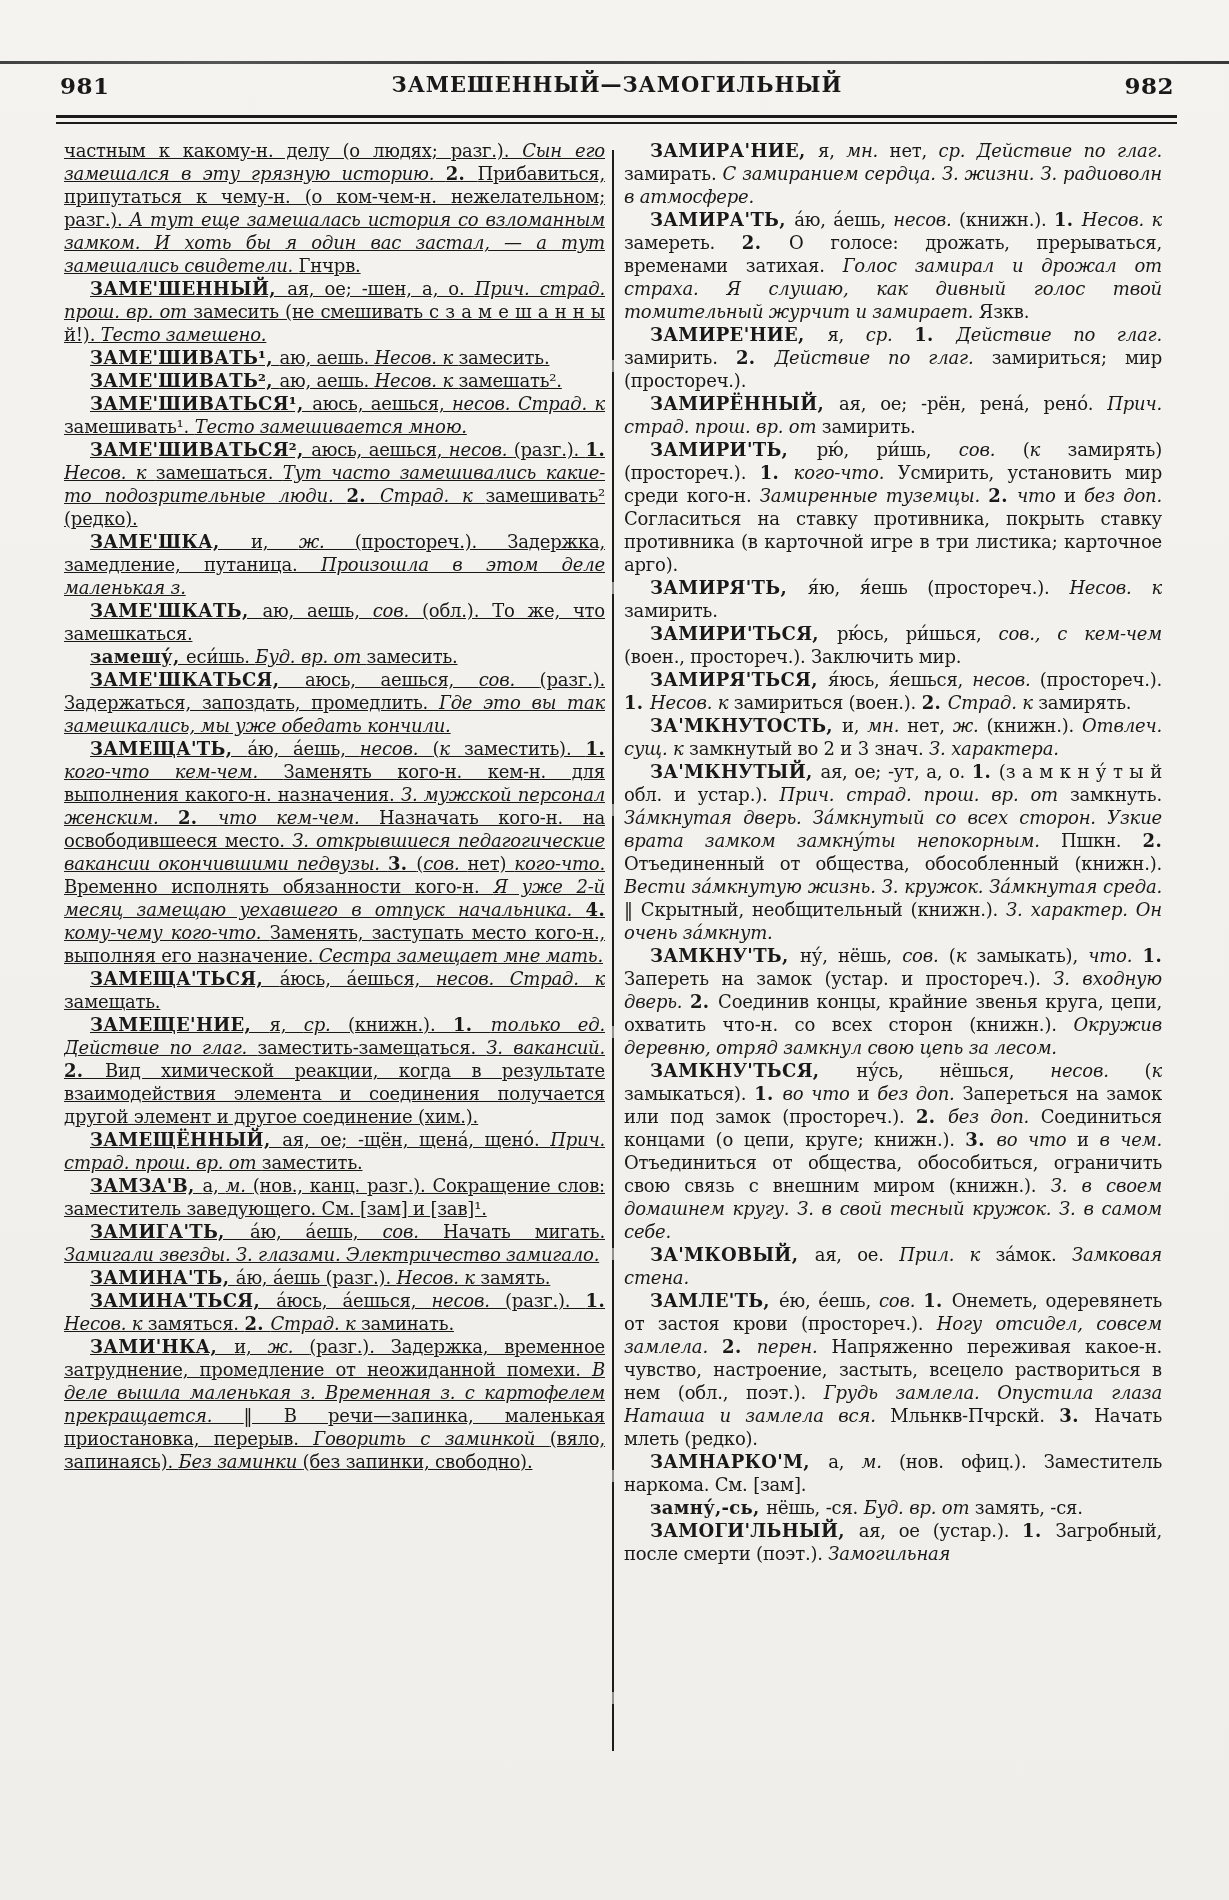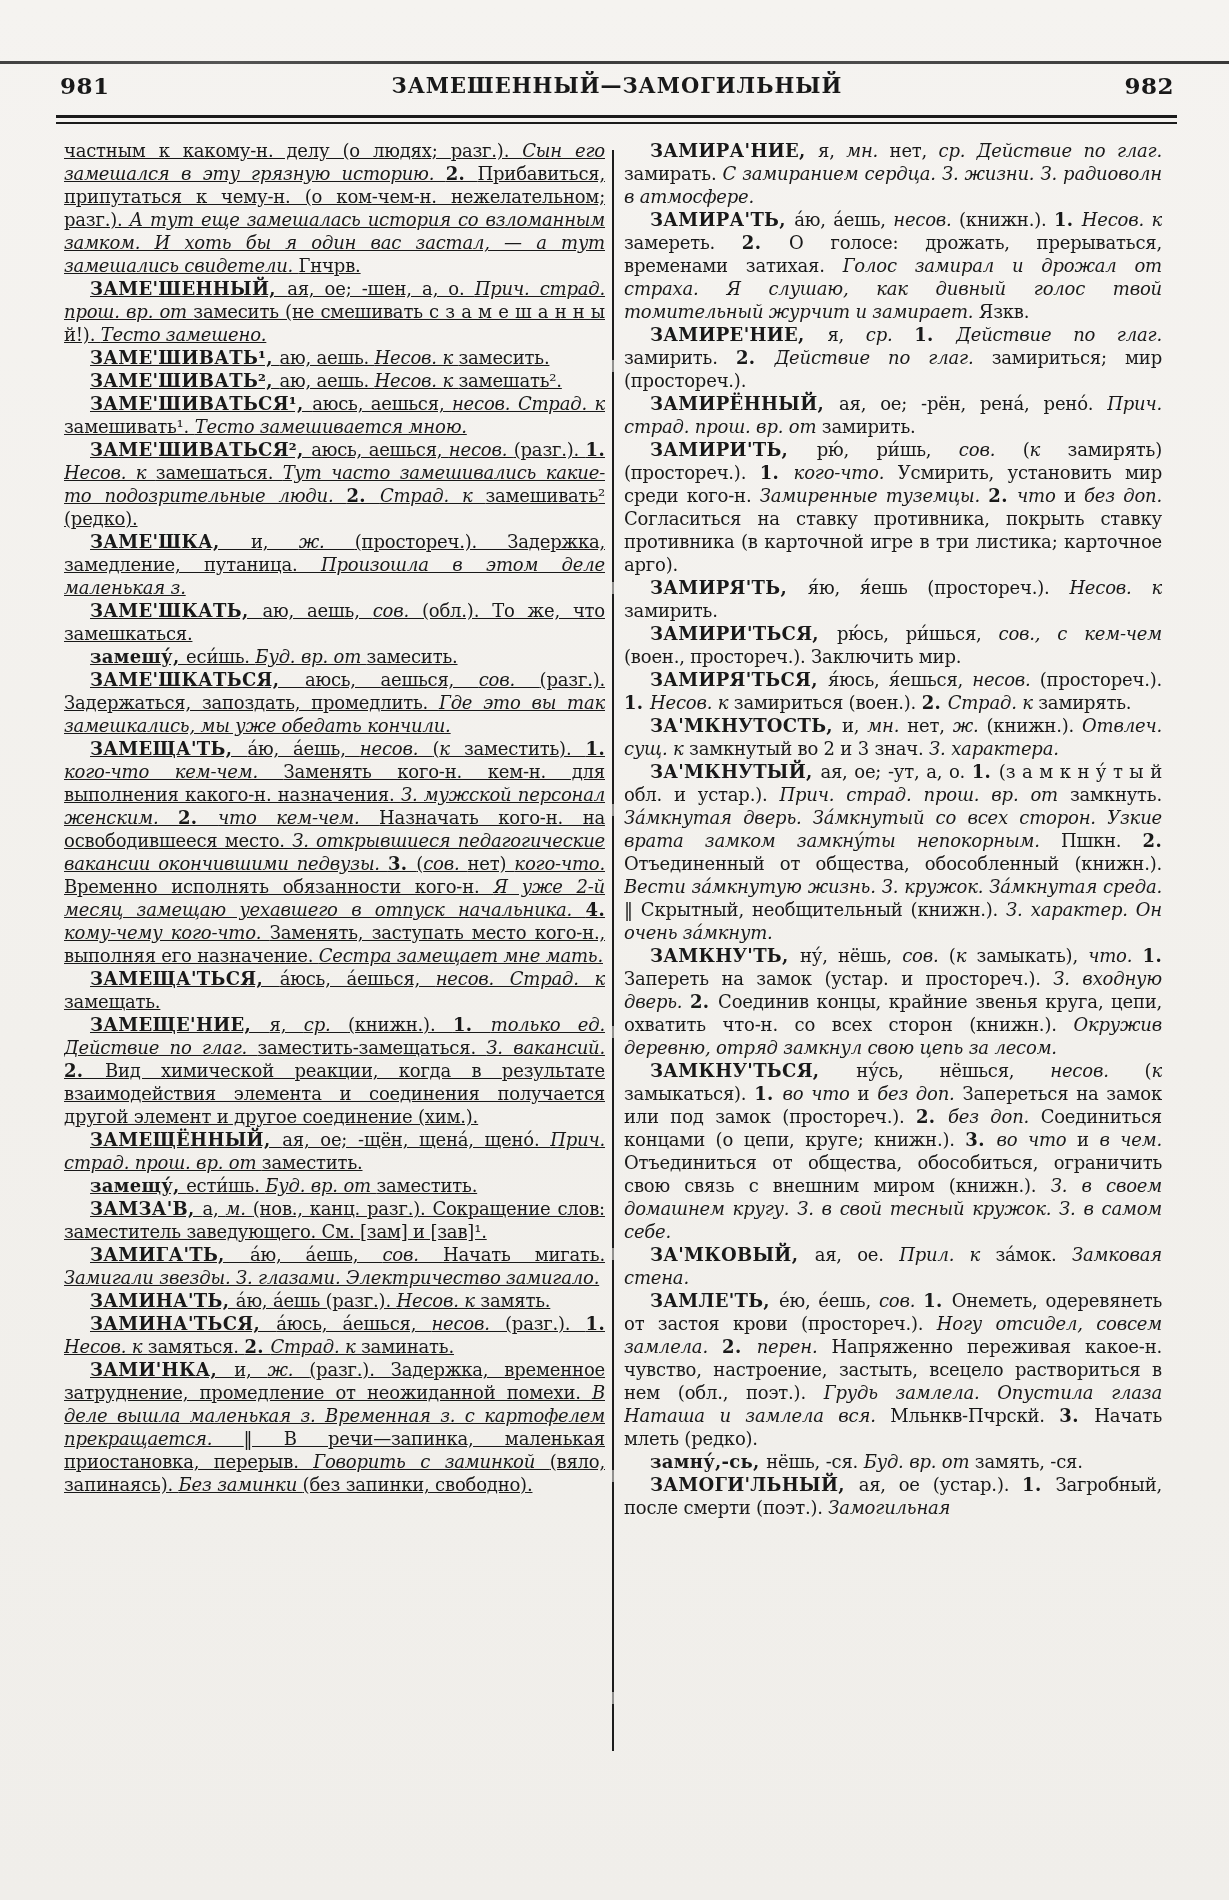--- a/index.html
+++ b/index.html
@@ -29,21 +29,21 @@
     height: 3px;
     background: linear-gradient(90deg, #222 0%, #3a3a3a 18%, #161616 40%, #2e2e2e 70%, #181818 100%);
     opacity: 0.85;
   }
   .page-header {
     position: absolute;
     top: 72px;
     left: 60px;
     right: 55px;
     display: flex;
-    align-items: center;
+    align-items: flex-start;
     justify-content: space-between;
     font-weight: bold;
     font-size: 23px;
     letter-spacing: 0.5px;
   }
   .page-header .running-title {
     font-size: 21px;
     letter-spacing: 1px;
     transform: scaleY(1.05);
   }
@@ -112,21 +112,20 @@
       <p class="para indent"><span class="run-b">ЗАМЕ'ШИВАТЬСЯ¹, </span><span class="run-r">аюсь, аешься, </span><span class="run-i">несов. Страд. к </span><span class="run-r">замешивать¹. </span><span class="run-i">Тесто замешивается мною.</span></p>
       <p class="para indent"><span class="run-b">ЗАМЕ'ШИВАТЬСЯ², </span><span class="run-r">аюсь, аешься, </span><span class="run-i">несов. </span><span class="run-r">(разг.). </span><span class="run-b">1. </span><span class="run-i">Несов. к </span><span class="run-r">замешаться. </span><span class="run-i">Тут часто замешивались какие-то подозрительные люди. </span><span class="run-b">2. </span><span class="run-i">Страд. к </span><span class="run-r">замешивать² (редко).</span></p>
       <p class="para indent"><span class="run-b">ЗАМЕ'ШКА, </span><span class="run-r">и, </span><span class="run-i">ж. </span><span class="run-r">(простореч.). Задержка, замедление, путаница. </span><span class="run-i">Произошла в этом деле маленькая з.</span></p>
       <p class="para indent"><span class="run-b">ЗАМЕ'ШКАТЬ, </span><span class="run-r">аю, аешь, </span><span class="run-i">сов. </span><span class="run-r">(обл.). То же, что замешкаться.</span></p>
       <p class="para indent"><span class="run-b">замешу́, </span><span class="run-r">еси́шь. </span><span class="run-i">Буд. вр. от </span><span class="run-r">замесить.</span></p>
       <p class="para indent"><span class="run-b">ЗАМЕ'ШКАТЬСЯ, </span><span class="run-r">аюсь, аешься, </span><span class="run-i">сов. </span><span class="run-r">(разг.). Задержаться, запоздать, промедлить. </span><span class="run-i">Где это вы так замешкались, мы уже обедать кончили.</span></p>
       <p class="para indent"><span class="run-b">ЗАМЕЩА'ТЬ, </span><span class="run-r">а́ю, а́ешь, </span><span class="run-i">несов. </span><span class="run-r">(</span><span class="run-i">к </span><span class="run-r">заместить). </span><span class="run-b">1. </span><span class="run-i">кого-что кем-чем. </span><span class="run-r">Заменять кого-н. кем-н. для выполнения какого-н. назначения. </span><span class="run-i">З. мужской персонал женским. </span><span class="run-b">2. </span><span class="run-i">что кем-чем. </span><span class="run-r">Назначать кого-н. на освободившееся место. </span><span class="run-i">З. открывшиеся педагогические вакансии окончившими педвузы. </span><span class="run-b">3. </span><span class="run-r">(</span><span class="run-i">сов. </span><span class="run-r">нет) </span><span class="run-i">кого-что. </span><span class="run-r">Временно исполнять обязанности кого-н. </span><span class="run-i">Я уже 2-й месяц замещаю уехавшего в отпуск начальника. </span><span class="run-b">4. </span><span class="run-i">кому-чему кого-что. </span><span class="run-r">Заменять, заступать место кого-н., выполняя его назначение. </span><span class="run-i">Сестра замещает мне мать.</span></p>
       <p class="para indent"><span class="run-b">ЗАМЕЩА'ТЬСЯ, </span><span class="run-r">а́юсь, а́ешься, </span><span class="run-i">несов. Страд. к </span><span class="run-r">замещать.</span></p>
       <p class="para indent"><span class="run-b">ЗАМЕЩЕ'НИЕ, </span><span class="run-r">я, </span><span class="run-i">ср. </span><span class="run-r">(книжн.). </span><span class="run-b">1. </span><span class="run-i">только ед. Действие по глаг. </span><span class="run-r">заместить-замещаться. </span><span class="run-i">З. вакансий. </span><span class="run-b">2. </span><span class="run-r">Вид химической реакции, когда в результате взаимодействия элемента и соединения получается другой элемент и другое соединение (хим.).</span></p>
       <p class="para indent"><span class="run-b">ЗАМЕЩЁННЫЙ, </span><span class="run-r">ая, ое; -щён, щена́, щено́. </span><span class="run-i">Прич. страд. прош. вр. от </span><span class="run-r">заместить.</span></p>
-      <p class="para indent"><span class="run-b">замещу́, </span><span class="run-r">ести́шь. </span><span class="run-i">Буд. вр. от </span><span class="run-r">заместить.</span></p>
       <p class="para indent"><span class="run-b">ЗАМЗА'В, </span><span class="run-r">а, </span><span class="run-i">м. </span><span class="run-r">(нов., канц. разг.). Сокращение слов: заместитель заведующего. См. [зам] и [зав]¹.</span></p>
       <p class="para indent"><span class="run-b">ЗАМИГА'ТЬ, </span><span class="run-r">а́ю, а́ешь, </span><span class="run-i">сов. </span><span class="run-r">Начать мигать. </span><span class="run-i">Замигали звезды. З. глазами. Электричество замигало.</span></p>
       <p class="para indent"><span class="run-b">ЗАМИНА'ТЬ, </span><span class="run-r">а́ю, а́ешь (разг.). </span><span class="run-i">Несов. к </span><span class="run-r">замять.</span></p>
       <p class="para indent"><span class="run-b">ЗАМИНА'ТЬСЯ, </span><span class="run-r">а́юсь, а́ешься, </span><span class="run-i">несов. </span><span class="run-r">(разг.). </span><span class="run-b">1. </span><span class="run-i">Несов. к </span><span class="run-r">замяться. </span><span class="run-b">2. </span><span class="run-i">Страд. к </span><span class="run-r">заминать.</span></p>
       <p class="para indent"><span class="run-b">ЗАМИ'НКА, </span><span class="run-r">и, </span><span class="run-i">ж. </span><span class="run-r">(разг.). Задержка, временное затруднение, промедление от неожиданной помехи. </span><span class="run-i">В деле вышла маленькая з. Временная з. с картофелем прекращается. </span><span class="run-r">‖ В речи—запинка, маленькая приостановка, перерыв. </span><span class="run-i">Говорить с заминкой </span><span class="run-r">(вяло, запинаясь). </span><span class="run-i">Без заминки </span><span class="run-r">(без запинки, свободно).</span></p>
     </div>
 
   <div class="column-divider"></div>
 
   <div class="column column-right">
@@ -137,17 +136,18 @@
       <p class="para indent"><span class="run-b">ЗАМИРИ'ТЬ, </span><span class="run-r">рю́, ри́шь, </span><span class="run-i">сов. </span><span class="run-r">(</span><span class="run-i">к </span><span class="run-r">замирять) (простореч.). </span><span class="run-b">1. </span><span class="run-i">кого-что. </span><span class="run-r">Усмирить, установить мир среди кого-н. </span><span class="run-i">Замиренные туземцы. </span><span class="run-b">2. </span><span class="run-i">что </span><span class="run-r">и </span><span class="run-i">без доп. </span><span class="run-r">Согласиться на ставку противника, покрыть ставку противника (в карточной игре в три листика; карточное арго).</span></p>
       <p class="para indent"><span class="run-b">ЗАМИРЯ'ТЬ, </span><span class="run-r">я́ю, я́ешь (простореч.). </span><span class="run-i">Несов. к </span><span class="run-r">замирить.</span></p>
       <p class="para indent"><span class="run-b">ЗАМИРИ'ТЬСЯ, </span><span class="run-r">рю́сь, ри́шься, </span><span class="run-i">сов., с кем-чем </span><span class="run-r">(воен., простореч.). Заключить мир.</span></p>
       <p class="para indent"><span class="run-b">ЗАМИРЯ'ТЬСЯ, </span><span class="run-r">я́юсь, я́ешься, </span><span class="run-i">несов. </span><span class="run-r">(простореч.). </span><span class="run-b">1. </span><span class="run-i">Несов. к </span><span class="run-r">замириться (воен.). </span><span class="run-b">2. </span><span class="run-i">Страд. к </span><span class="run-r">замирять.</span></p>
       <p class="para indent"><span class="run-b">ЗА'МКНУТОСТЬ, </span><span class="run-r">и, </span><span class="run-i">мн. </span><span class="run-r">нет, </span><span class="run-i">ж. </span><span class="run-r">(книжн.). </span><span class="run-i">Отвлеч. сущ. к </span><span class="run-r">замкнутый во 2 и 3 знач. </span><span class="run-i">З. характера.</span></p>
       <p class="para indent"><span class="run-b">ЗА'МКНУТЫЙ, </span><span class="run-r">ая, ое; -ут, а, о. </span><span class="run-b">1. </span><span class="run-r">(з а м к н у́ т ы й обл. и устар.). </span><span class="run-i">Прич. страд. прош. вр. от </span><span class="run-r">замкнуть. </span><span class="run-i">За́мкнутая дверь. За́мкнутый со всех сторон. Узкие врата замком замкну́ты непокорным. </span><span class="run-r">Пшкн. </span><span class="run-b">2. </span><span class="run-r">Отъединенный от общества, обособленный (книжн.). </span><span class="run-i">Вести за́мкнутую жизнь. З. кружок. За́мкнутая среда. </span><span class="run-r">‖ Скрытный, необщительный (книжн.). </span><span class="run-i">З. характер. Он очень за́мкнут.</span></p>
       <p class="para indent"><span class="run-b">ЗАМКНУ'ТЬ, </span><span class="run-r">ну́, нёшь, </span><span class="run-i">сов. </span><span class="run-r">(</span><span class="run-i">к </span><span class="run-r">замыкать), </span><span class="run-i">что. </span><span class="run-b">1. </span><span class="run-r">Запереть на замок (устар. и простореч.). </span><span class="run-i">З. входную дверь. </span><span class="run-b">2. </span><span class="run-r">Соединив концы, крайние звенья круга, цепи, охватить что-н. со всех сторон (книжн.). </span><span class="run-i">Окружив деревню, отряд замкнул свою цепь за лесом.</span></p>
       <p class="para indent"><span class="run-b">ЗАМКНУ'ТЬСЯ, </span><span class="run-r">ну́сь, нёшься, </span><span class="run-i">несов. </span><span class="run-r">(</span><span class="run-i">к </span><span class="run-r">замыкаться). </span><span class="run-b">1. </span><span class="run-i">во что </span><span class="run-r">и </span><span class="run-i">без доп. </span><span class="run-r">Запереться на замок или под замок (простореч.). </span><span class="run-b">2. </span><span class="run-i">без доп. </span><span class="run-r">Соединиться концами (о цепи, круге; книжн.). </span><span class="run-b">3. </span><span class="run-i">во что </span><span class="run-r">и </span><span class="run-i">в чем. </span><span class="run-r">Отъединиться от общества, обособиться, ограничить свою связь с внешним миром (книжн.). </span><span class="run-i">З. в своем домашнем кругу. З. в свой тесный кружок. З. в самом себе.</span></p>
       <p class="para indent"><span class="run-b">ЗА'МКОВЫЙ, </span><span class="run-r">ая, ое. </span><span class="run-i">Прил. к </span><span class="run-r">за́мок. </span><span class="run-i">Замковая стена.</span></p>
       <p class="para indent"><span class="run-b">ЗАМЛЕ'ТЬ, </span><span class="run-r">е́ю, е́ешь, </span><span class="run-i">сов. </span><span class="run-b">1. </span><span class="run-r">Онеметь, одеревянеть от застоя крови (простореч.). </span><span class="run-i">Ногу отсидел, совсем замлела. </span><span class="run-b">2. </span><span class="run-i">перен. </span><span class="run-r">Напряженно переживая какое-н. чувство, настроение, застыть, всецело раствориться в нем (обл., поэт.). </span><span class="run-i">Грудь замлела. Опустила глаза Наташа и замлела вся. </span><span class="run-r">Мльнкв-Пчрскй. </span><span class="run-b">3. </span><span class="run-r">Начать млеть (редко).</span></p>
+      <p class="para indent"><span class="run-b">ЗАМНАРКО'М, </span><span class="run-r">а, </span><span class="run-i">м. </span><span class="run-r">(нов. офиц.). Заместитель наркома. См. [зам].</span></p>
       <p class="para indent"><span class="run-b">замну́,-сь, </span><span class="run-r">нёшь, -ся. </span><span class="run-i">Буд. вр. от </span><span class="run-r">замять, -ся.</span></p>
       <p class="para indent"><span class="run-b">ЗАМОГИ'ЛЬНЫЙ, </span><span class="run-r">ая, ое (устар.). </span><span class="run-b">1. </span><span class="run-r">Загробный, после смерти (поэт.). </span><span class="run-i">Замогильная</span></p>
     </div>
 
 </div>
 
 </body></html>

